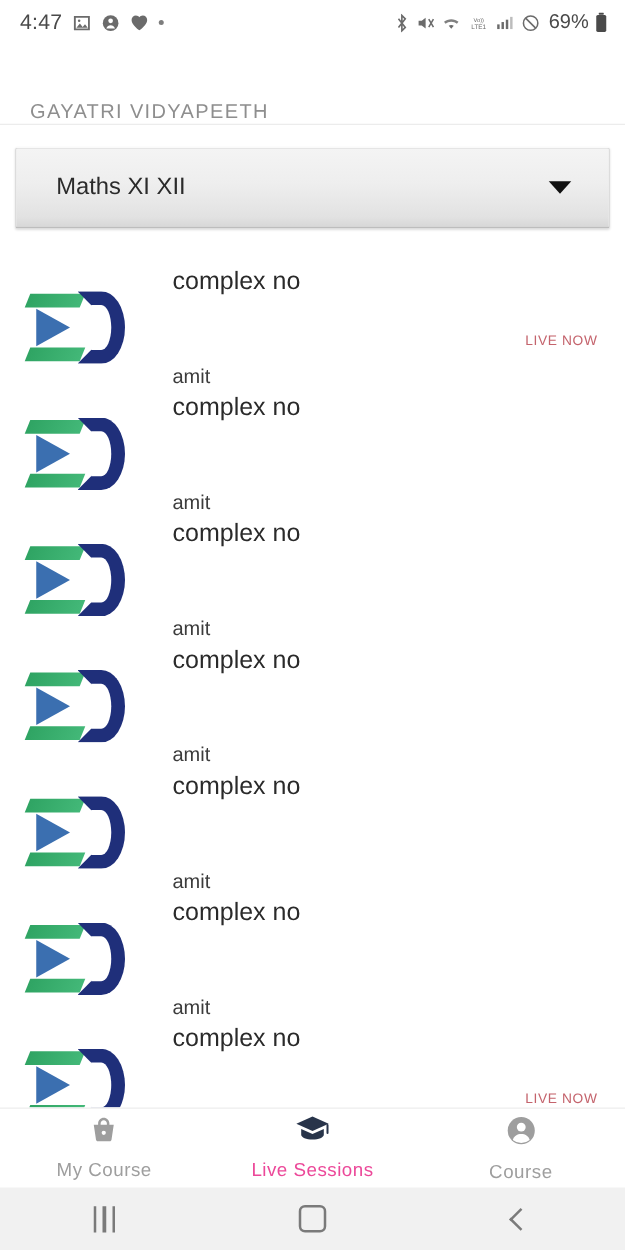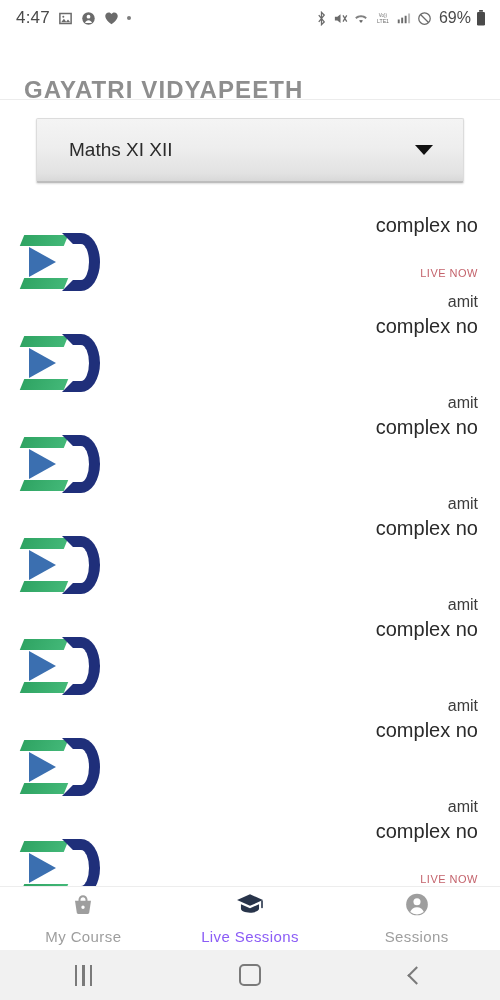--- a/index.html
+++ b/index.html
@@ -24,25 +24,25 @@
   .sb-batt{ font-size:16px; color:#4a4a4a; margin-left:2px; }
   .dot-tiny{ width:4px; height:4px; border-radius:50%; background:#7d7d7d; display:inline-block; }
 
   
   .appbar{
     position:absolute; top:36px; left:0; width:500px; height:64px;
     display:flex; align-items:center; padding-left:24px;
     background:#fff; border-bottom:1px solid #ececec;
   }
   .appbar-title{
-    font-size:24px; color:#8e8e8e; letter-spacing:1.1px; font-weight:700;margin-top:44px;
-  }
-
-  
-  .spinner-wrap{ position:absolute; top:118px; left:0; width:500px; padding:0 36px; }
+    font-size:16px; color:#8e8e8e; letter-spacing:1.1px; font-weight:400;margin-top:44px;
+  }
+
+  
+  .spinner-wrap{ position:absolute; top:118px; left:0; width:500px; padding:0 12px; }
   .spinner{
     position:relative; height:65px; width:100%;
     background:linear-gradient(to bottom,#f4f4f4 0%,#eeeeee 45%,#e2e2e2 88%,#d8d8d8 100%);
     border:1px solid #dcdcdc; border-bottom:2px solid #bdbdbd;
     border-radius:2px;
     box-shadow:0 1px 2px rgba(0,0,0,.14);
     display:flex; align-items:center; padding:0 22px 0 32px;
   }
   .spinner-label{ font-size:19px; color:#2b2b2b; flex:1; }
   .caret{
@@ -50,21 +50,21 @@
     border-top:10px solid #111; margin-right:8px;
   }
 
   
   .list{
     position:absolute; top:211px; left:0; width:500px; height:675px;
     overflow:hidden; background:#fff;
   }
   .row{ position:relative; height:101px; display:flex; align-items:center; padding:0 22px 0 22px; }
   .logo{ position:relative; width:78px; height:58px; flex:0 0 78px; margin-right:38px; }
-  .texts{ flex:1; display:flex; flex-direction:column; justify-content:center; gap:11px; padding-top:2px;align-items:flex-end; }
+  .texts{ flex:1; display:flex; flex-direction:column; justify-content:center; gap:11px; padding-top:2px; }
   .t-title{ font-size:20px; color:#2a2a2a; line-height:1; }
   .t-sub{ font-size:16px; color:#3c3c3c; line-height:1;margin-top:48px; }
   .live{
     position:absolute; right:22px; top:56px;
     font-size:11px; color:#c4636c; letter-spacing:.5px;
   }
 
   
   .bar{ position:absolute; left:0; height:11px; width:44px; background:linear-gradient(to right,#2fa463,#43b878); }
   .bar.top{ top:2px; transform:skewX(-22deg); }
@@ -86,21 +86,21 @@
 
   
   .bottomnav{
     position:absolute; bottom:50px; left:0; width:500px; height:64px;
     background:#fff; border-top:1px solid #ededed;
     display:flex; align-items:center;margin-top:44px;
   }
   .nav-item{ flex:1; display:flex; flex-direction:column; align-items:center; gap:7px; }
   .nav-label{ font-size:15px; letter-spacing:.4px; }
   .nav-item.inactive .nav-label{ color:#9e9e9e; }
-  .nav-item.active .nav-label{ color:#8b5cf6; }
+  .nav-item.active .nav-label{ color:#ec4899; }
 
   
   .sysnav{
     position:absolute; bottom:0; left:0; width:500px; height:50px;
     background:#f1f1f1; display:flex; align-items:center;
   }
   .sys-btn{ flex:1; display:flex; align-items:center; justify-content:center; }
   .recents{ display:flex; gap:5px; }
   .recents i{ display:block; width:2.5px; height:21px; background:#7a7a7a; }
   .homebtn{ width:22px; height:22px; border:2.5px solid #7a7a7a; border-radius:5px; }
@@ -323,21 +323,21 @@
     </div>
 
     <div class="nav-item inactive">
       <span>
         <svg width="26" height="25" viewBox="0 0 24 24" fill="#9e9e9e">
           <circle cx="12" cy="12" r="10.4"></circle>
           <circle cx="12" cy="9.3" r="3.4" fill="#fff"></circle>
           <path d="M5.5 19.2c1.1-3.1 3.4-4.6 6.5-4.6s5.4 1.5 6.5 4.6a10.3 10.3 0 01-13 0z" fill="#fff"></path>
         </svg>
       </span>
-      <span class="nav-label">Sessions</span>
+      <span class="nav-label">Course</span>
     </div>
 
   </div>
 
   <div class="sysnav">
     <div class="sys-btn">
       <span class="recents">
           <i></i>
           <i></i>
           <i></i>

